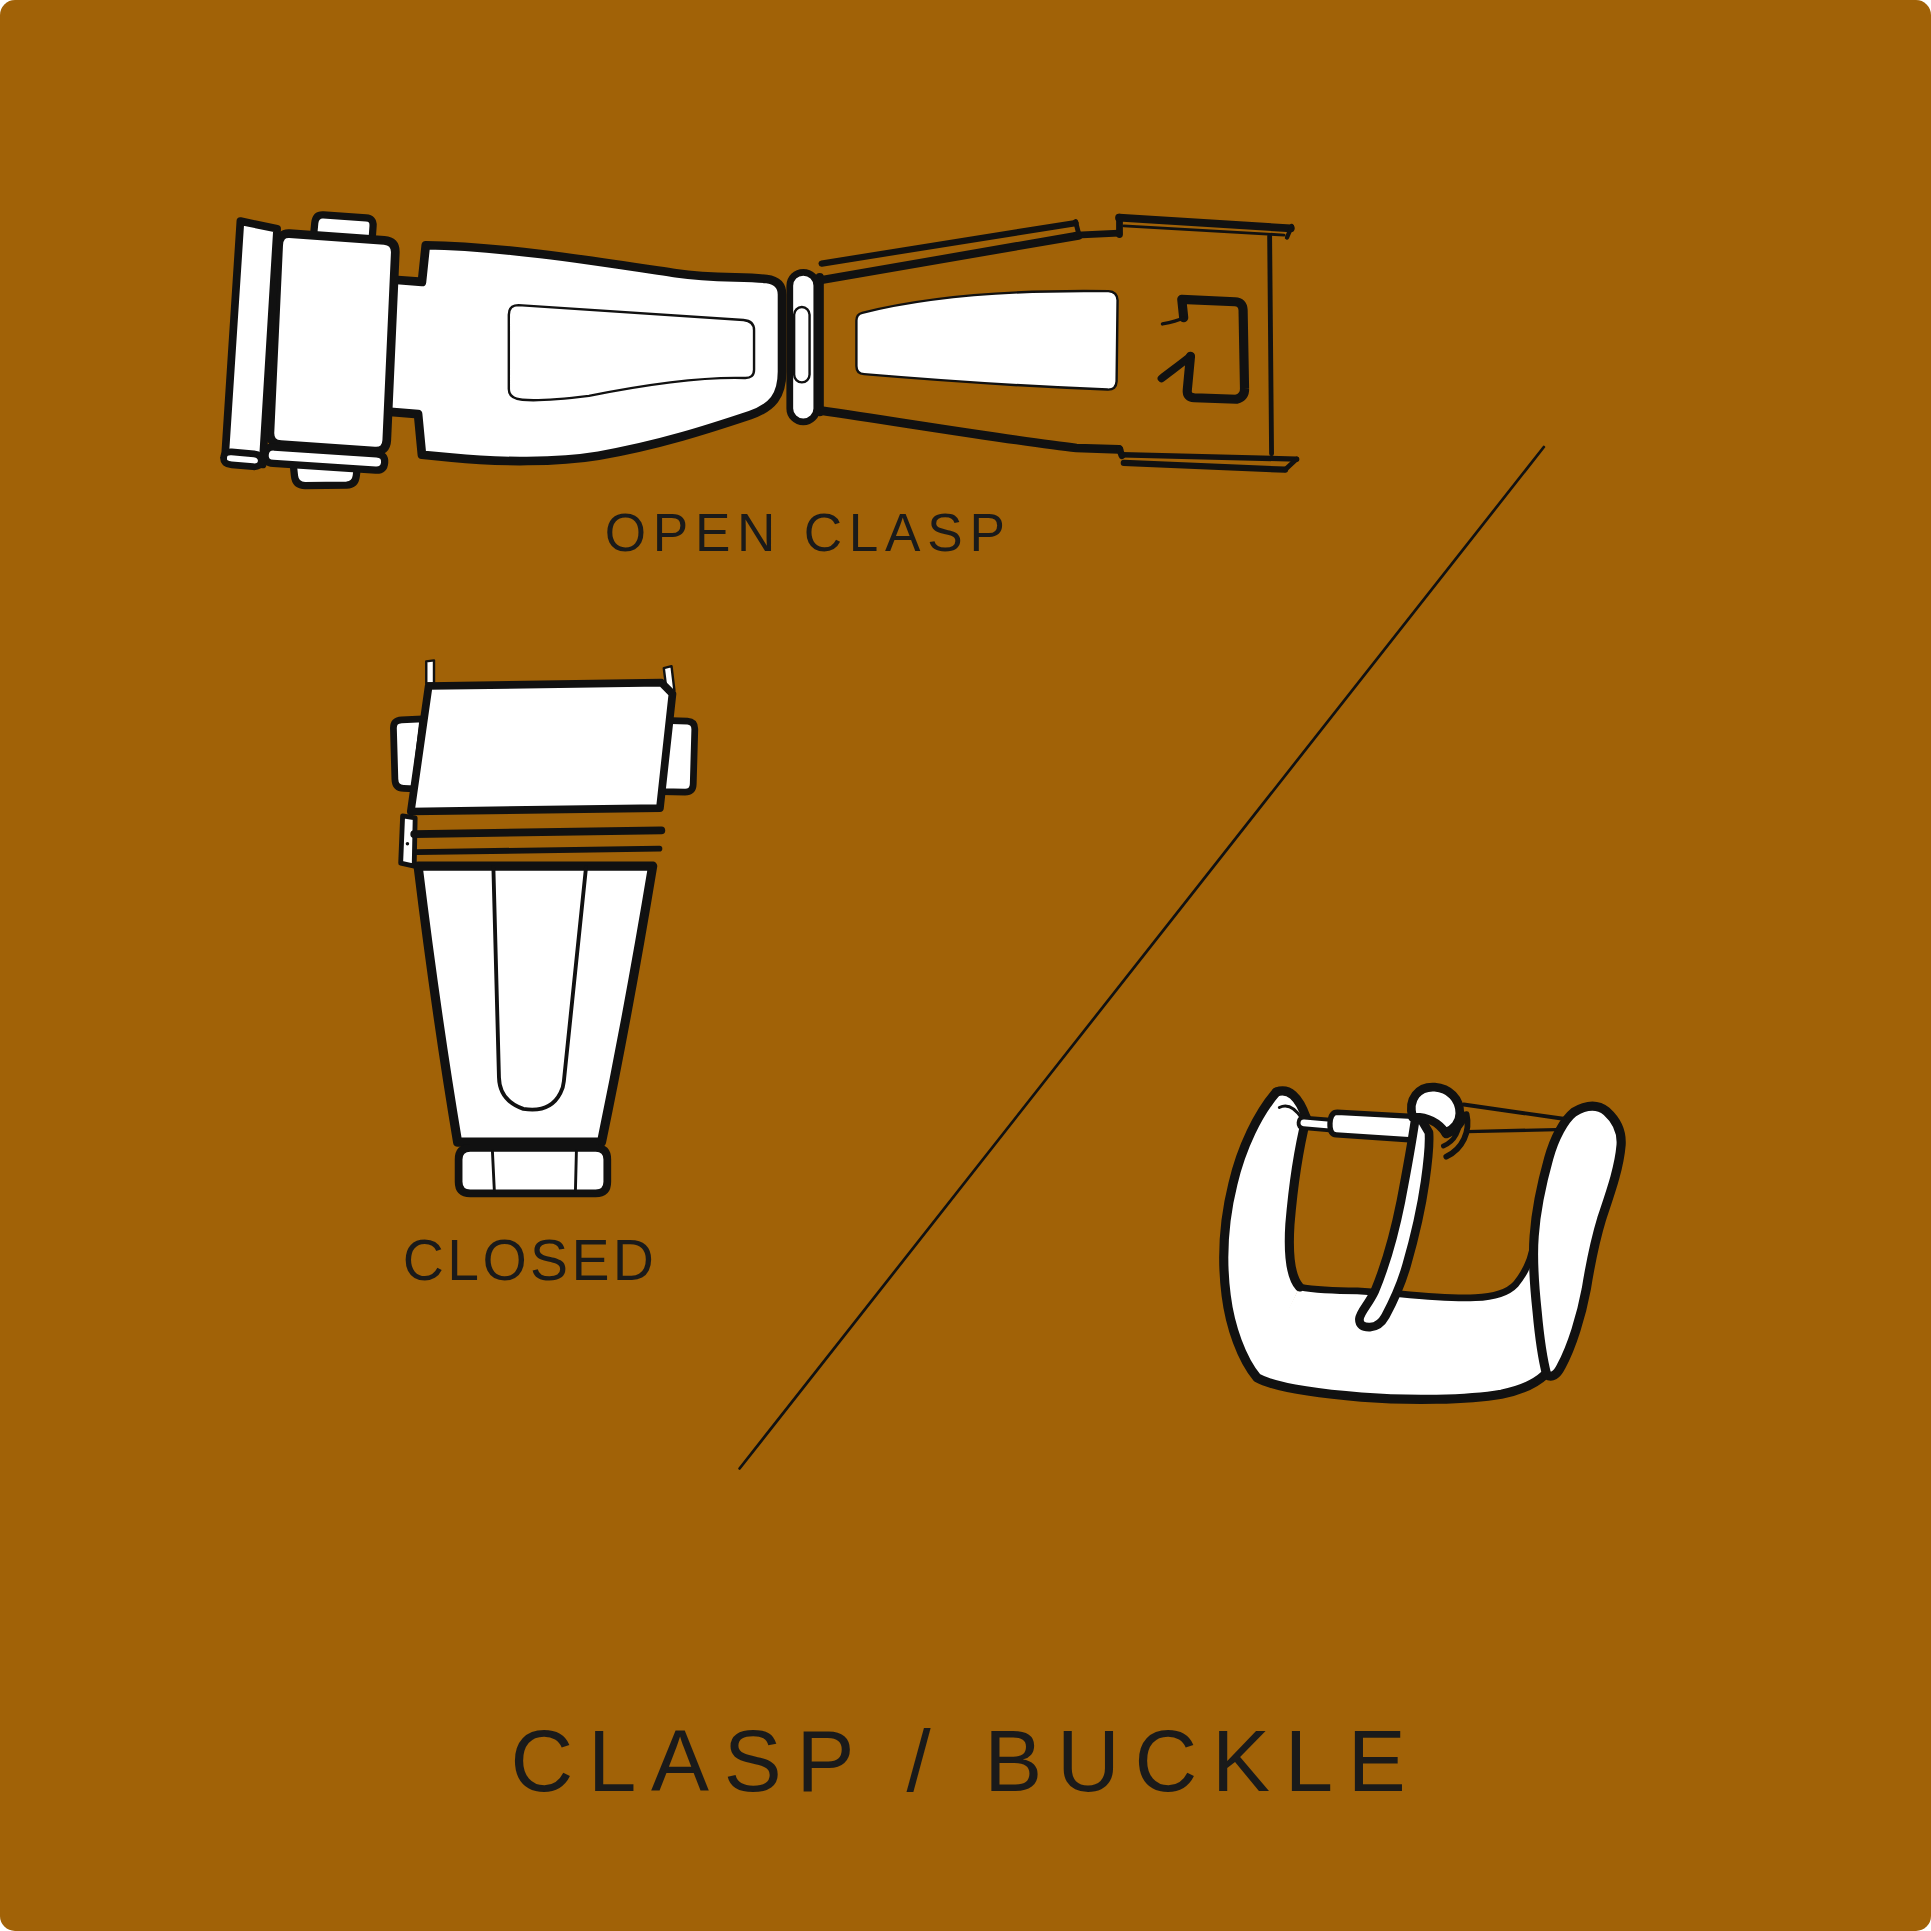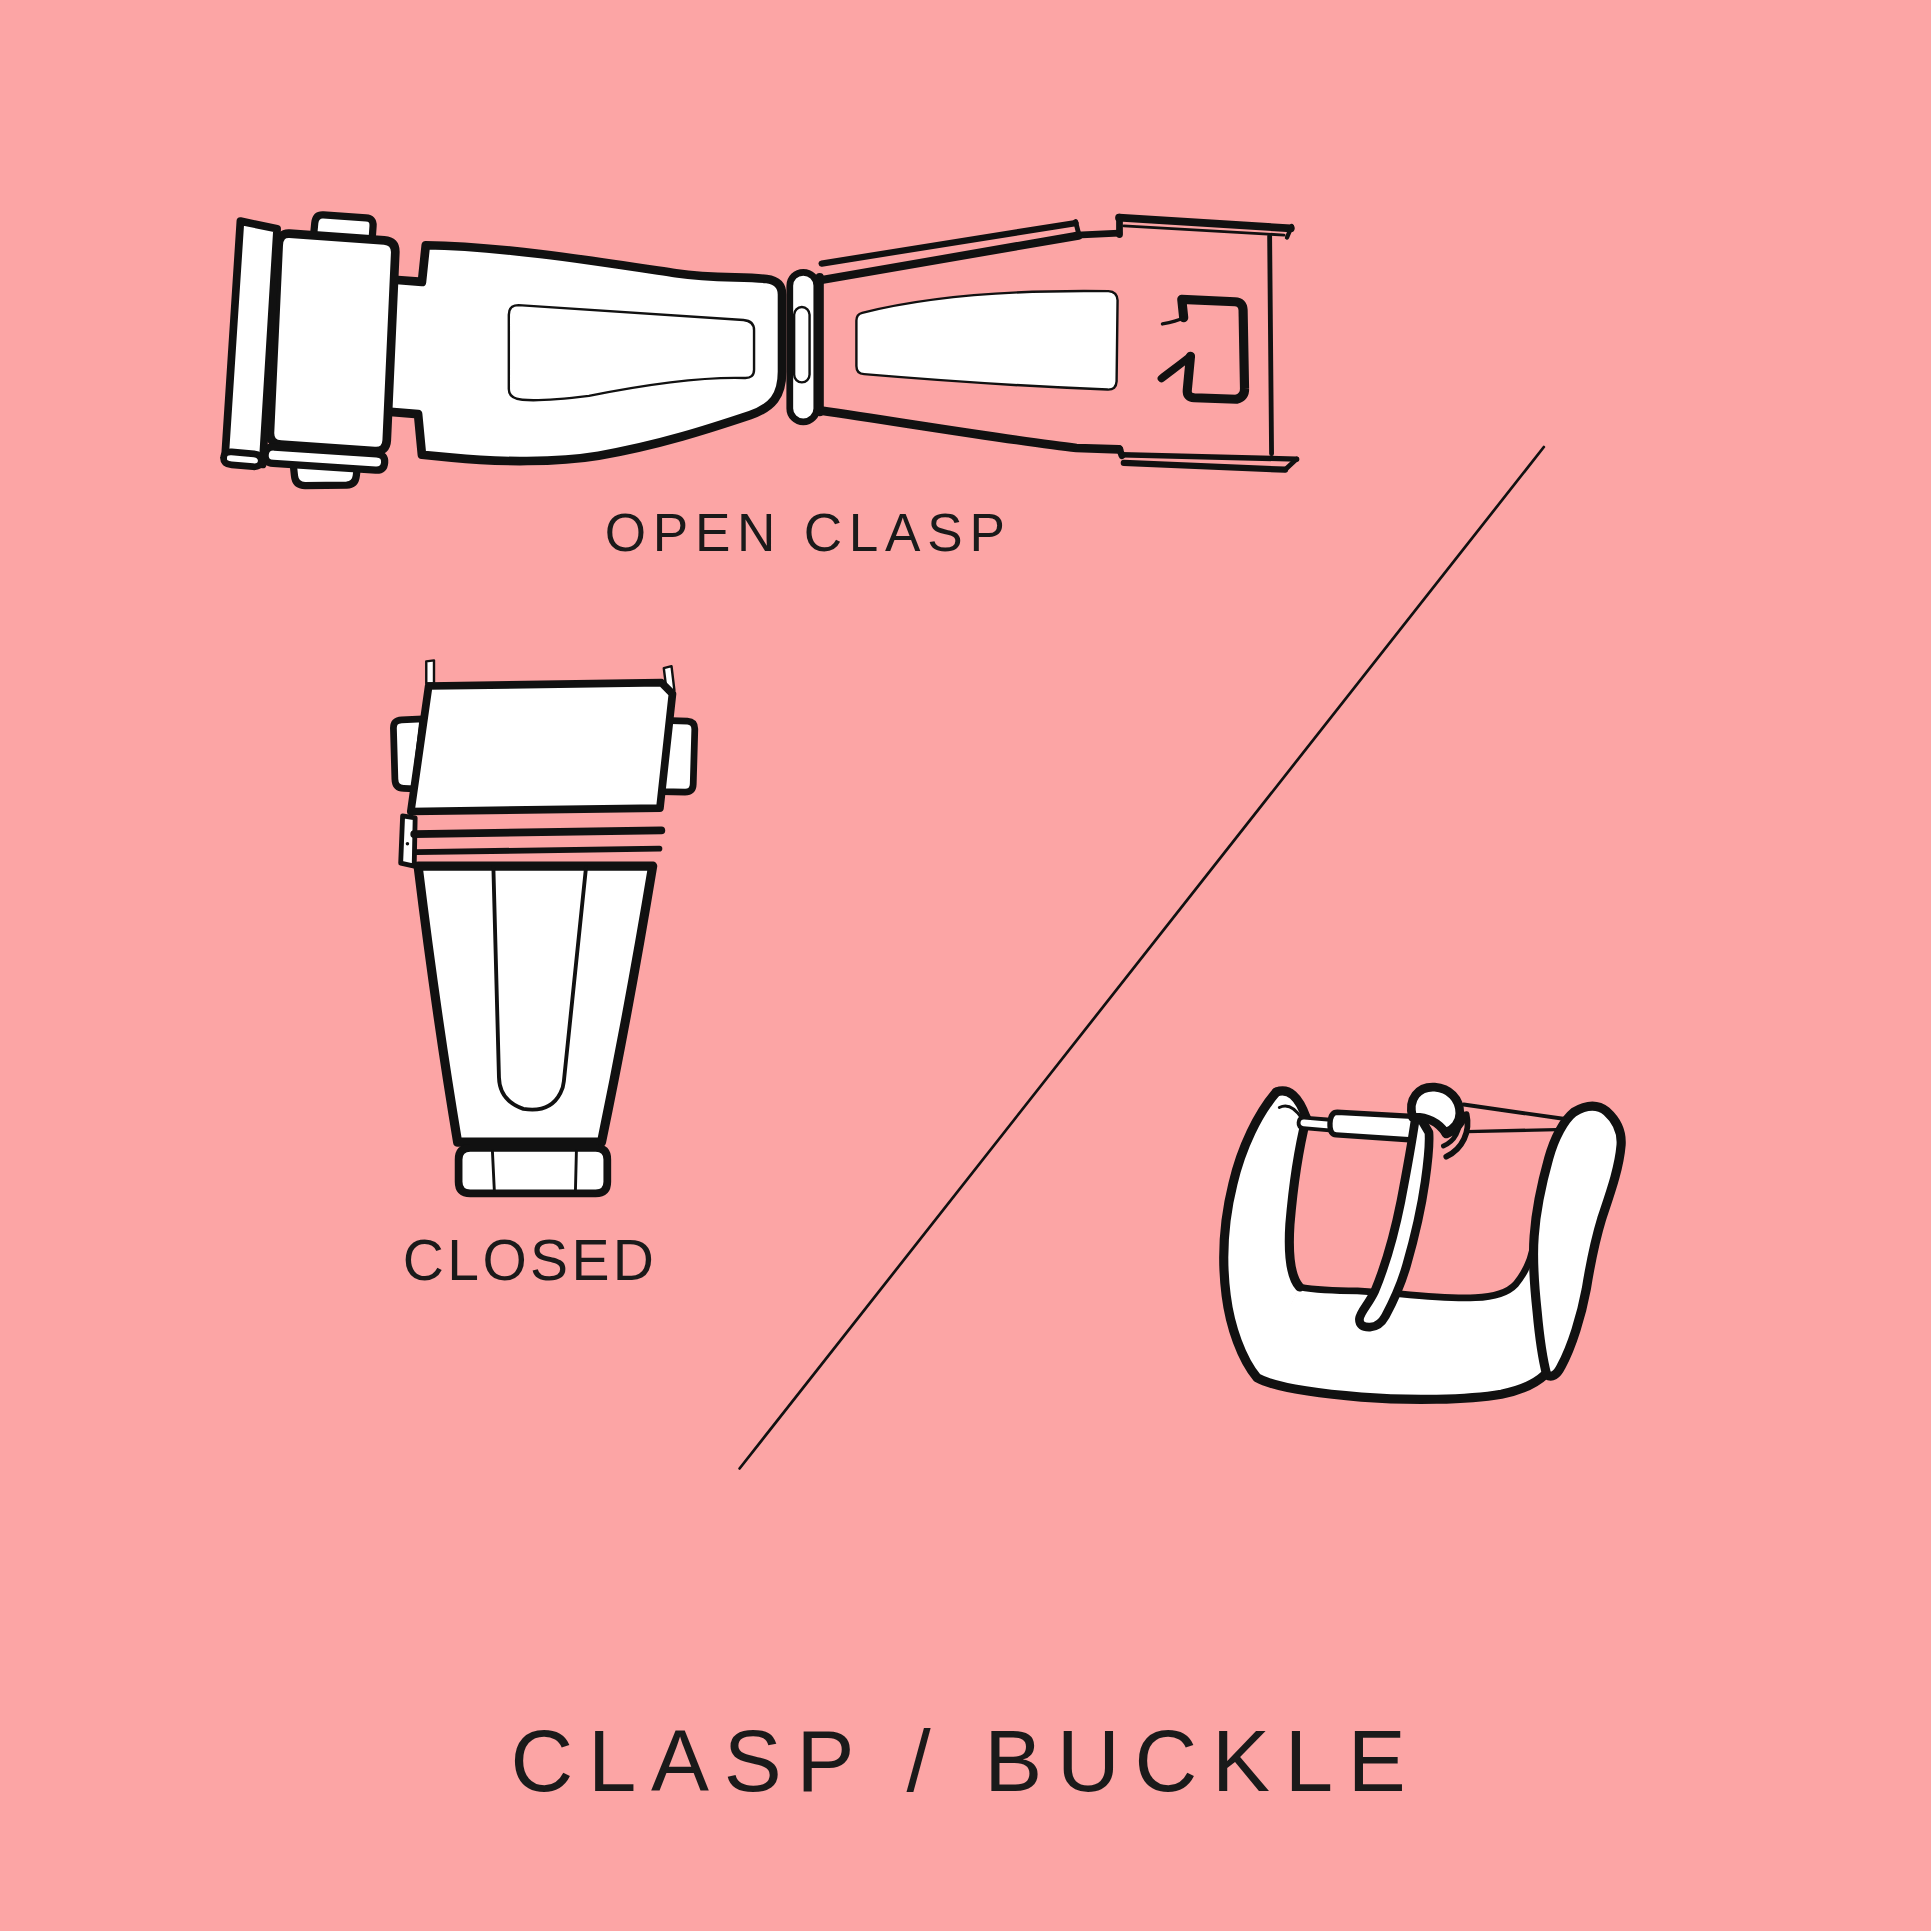--- a/index.html
+++ b/index.html
@@ -1,16 +1,16 @@
 <!DOCTYPE html>
 <html><head>
 <meta charset="utf-8">
 <style>
   html,body{margin:0;padding:0;background:#ffffff;}
-  .page{width:1931px;height:1931px;position:relative;background:#fca5a5;overflow:hidden;}
+  .page{width:1931px;height:1931px;position:relative;background:#a16207;overflow:hidden;border-radius:15px;}
   svg{position:absolute;top:0;left:0;}
   text{font-family:"Liberation Sans",sans-serif;fill:#1a1a1a;}
 </style>
 </head>
 <body>
 <div class="page">
 <svg width="1931" height="1931" viewBox="0 0 2000 2000" fill="none" stroke-linejoin="round" stroke-linecap="round">
 
   <g stroke="#111111">
 

